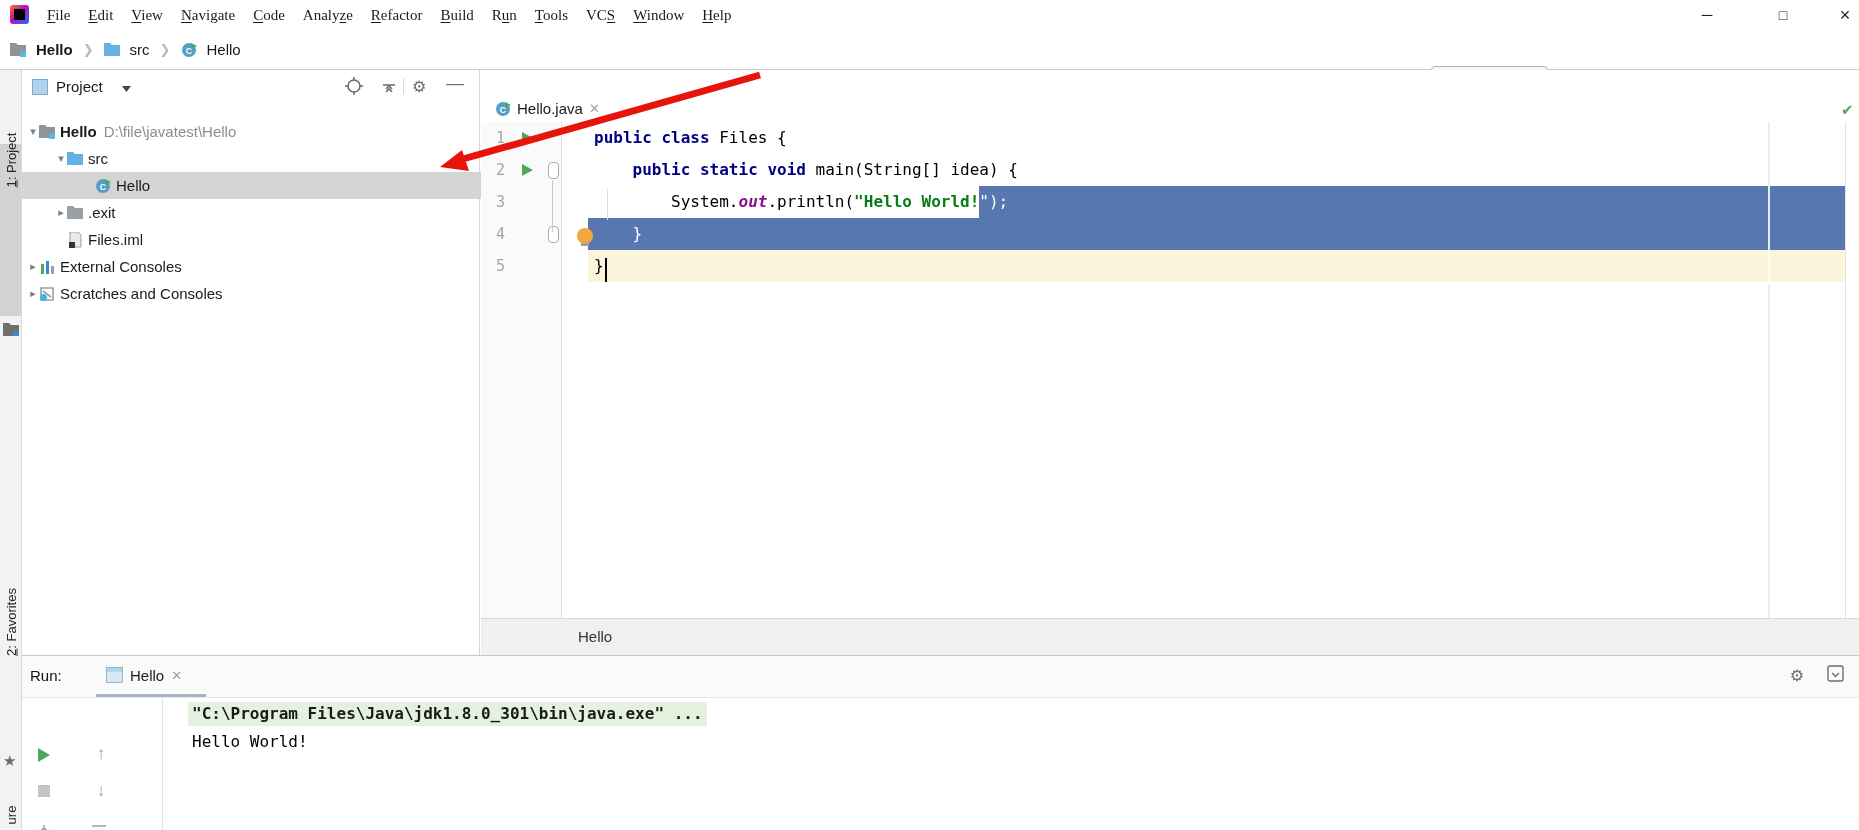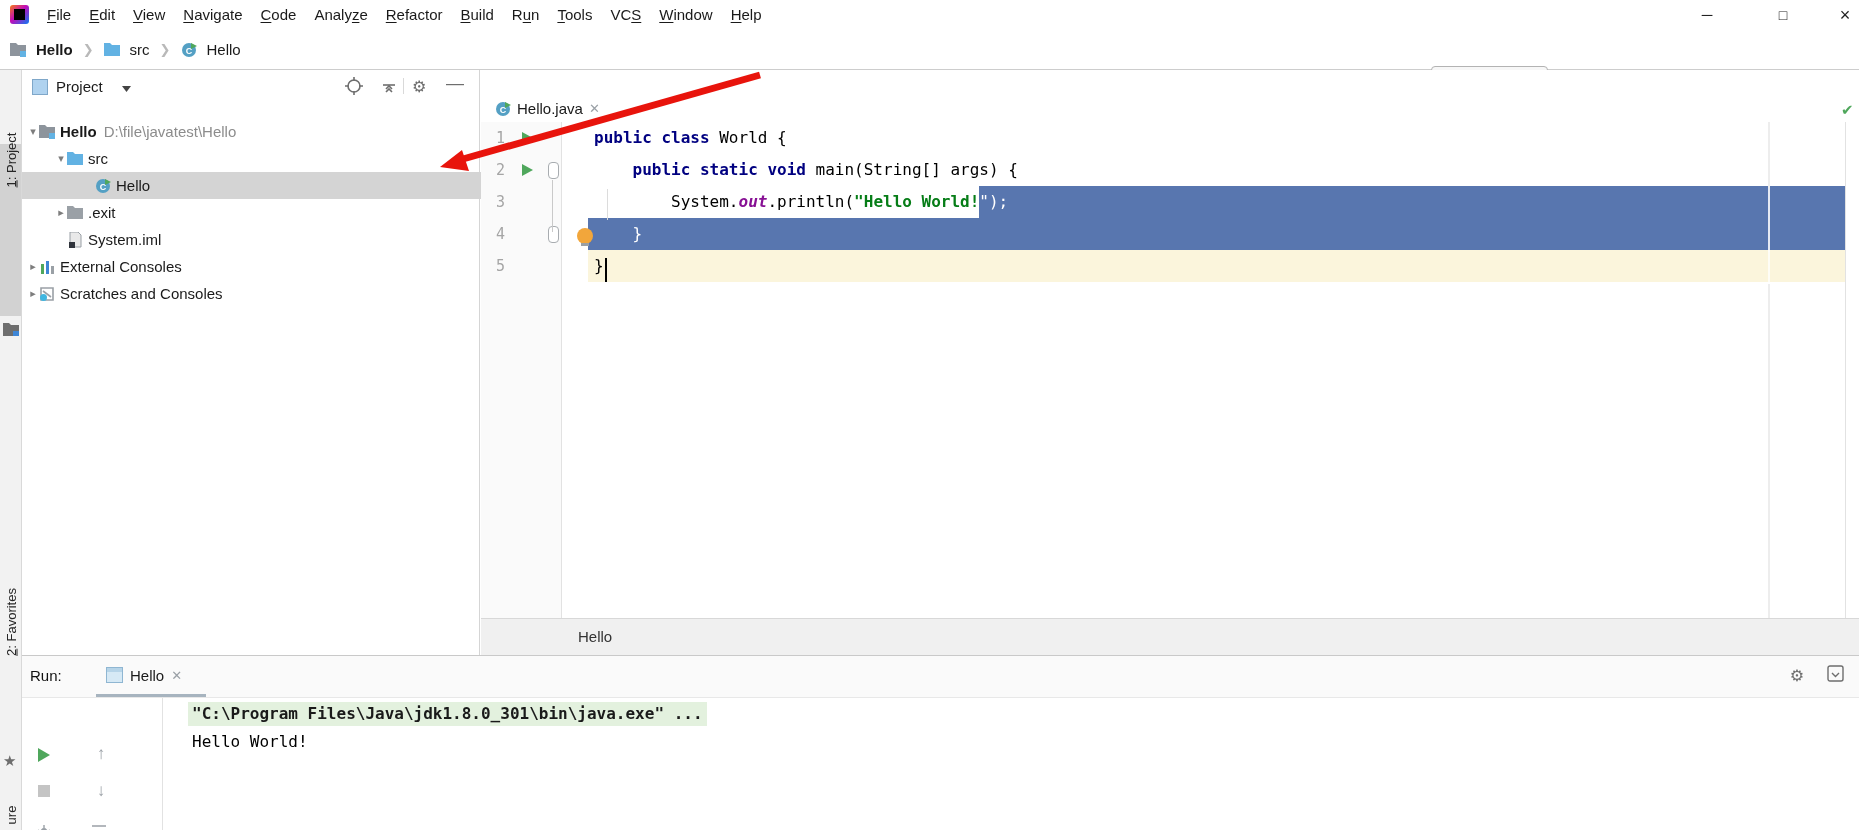--- a/index.html
+++ b/index.html
@@ -7,21 +7,21 @@
        font-family:"Liberation Sans","DejaVu Sans",sans-serif;color:#1a1a1a;
        -webkit-font-smoothing:antialiased;}
   .abs{position:absolute;}
   .mono{font-family:"DejaVu Sans Mono","Liberation Mono",monospace;}
   
   #titlebar{left:0;top:0;width:1859px;height:30px;background:#fff;}
   #logo{left:10px;top:5px;width:19px;height:19px;border-radius:3px;
         background:linear-gradient(135deg,#f97a12 0%,#c10cb8 45%,#0a7bf5 100%);}
   #logo:after{content:"";position:absolute;left:4px;top:4px;width:11px;height:11px;background:#000;}
   #menus{left:38px;top:0;height:30px;line-height:30px;font-size:15px;white-space:nowrap;}
-  .menu-item{display:inline-block;padding:0 9px;cursor:default;}
+  .menu-item{display:inline-block;padding:0 9px;cursor:default;font-family:Liberation Serif, serif;}
   .menu-item u{text-decoration:underline;text-underline-offset:2px;}
   #win-title{left:924px;top:0;height:30px;line-height:30px;font-size:15px;color:#7d7d7d;}
   .winbtn{top:0;width:46px;height:30px;text-align:center;line-height:30px;font-size:15px;color:#222;}
   
   #toolbar{left:0;top:30px;width:1859px;height:39px;background:#fff;border-bottom:1px solid #cdcdcd;}
   .crumb{font-size:15px;line-height:39px;}
   .crumb-sep{color:#b9b9b9;font-size:13px;padding:0 5px;}
   .tbicon{top:41px;width:20px;height:20px;}
   .tbsep{top:42px;width:1px;height:18px;background:#d9d9d9;}
   #runconfig{left:1431px;top:36px;width:117px;height:28px;border:1px solid #b3b3b3;border-radius:4px;
@@ -276,21 +276,21 @@
         <span>.exit</span>
       </div>
       <div class="tree-row" style="top: 108px; padding-left: 33px;">
         <span class="chev"></span>
         <span class="ticon">
           <svg width="17" height="16" viewBox="0 0 17 16">
             <path d="M3 0 H11 L14 3 V15 H3 Z" fill="#e9e9e9" stroke="#9aa0a6"></path>
             <rect x="2" y="10" width="6" height="6" fill="#30343c"></rect>
           </svg>
         </span>
-        <span>System.iml</span>
+        <span>Files.iml</span>
       </div>
       <div class="tree-row" style="top: 135px; padding-left: 5px;">
         <span class="chev">▸</span>
         <span class="ticon">
           <svg width="17" height="16" viewBox="0 0 17 16">
             <rect x="2" y="5" width="3" height="10" fill="#4fa75c"></rect>
             <rect x="7" y="2" width="3" height="13" fill="#3e86d6"></rect>
             <rect x="12" y="7" width="3" height="8" fill="#9aa0a6"></rect>
           </svg>
         </span>
@@ -333,27 +333,27 @@
     <div class="lnum mono" style="top: 64px;">3</div>
     <div class="lnum mono" style="top: 96px;">4</div>
     <div class="foldpill" style="top: 104px;"></div>
     <div class="lnum mono" style="top: 128px;">5</div>
   </div>
 <div id="foldline" class="abs"></div>
 
 <div id="codearea" class="abs">
     <div class="crow mono" style="top: 0px; padding-left: 6px;">
       <span class="tok kw">public class </span>
-      <span class="tok plain">World {</span>
+      <span class="tok plain">Files {</span>
       <span class="fill"></span>
     </div>
     <div class="crow mono" style="top: 32px; padding-left: 6px;">
       <span class="tok plain">    </span>
       <span class="tok kw">public static void </span>
-      <span class="tok plain">main(String[] args) {</span>
+      <span class="tok plain">main(String[] idea) {</span>
       <span class="fill"></span>
     </div>
     <div class="crow mono" style="top: 64px; padding-left: 6px;">
       <span class="tok plain">        System.</span>
       <span class="tok field">out</span>
       <span class="tok plain">.println(</span>
       <span class="tok str">"Hello World!</span>
       <span class="tok sel">");</span>
       <span class="fill bg-sel"></span>
     </div>

